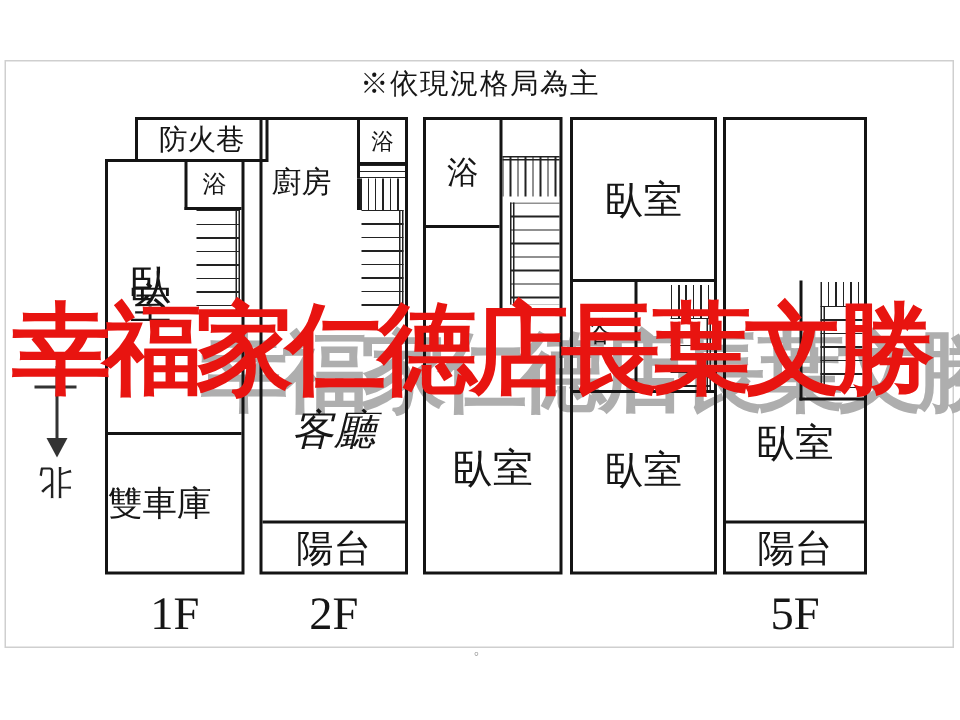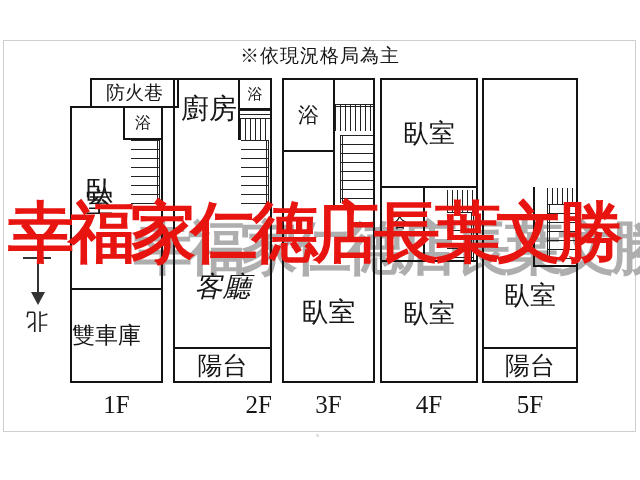--- a/index.html
+++ b/index.html
@@ -17,34 +17,34 @@
 
   
   .col{position:absolute;border:2px solid #141414;z-index:2;background:transparent;}
   .cbox{display:flex;align-items:center;justify-content:center;}
   .abs{position:absolute;}
   .rungs{background:repeating-linear-gradient(to bottom,#222 0,#222 1px,transparent 1px,transparent 9px);}
   .vhatch{background:repeating-linear-gradient(to right,#222 0,#222 1px,transparent 1px,transparent 5px);}
   .hlines{background:repeating-linear-gradient(to bottom,#222 0,#222 1px,transparent 1px,transparent 4px);}
 
   
-  .flabel{position:absolute;top:391px;height:36px;text-align:center;font-size:25px;z-index:2;}
+  .flabel{position:absolute;top:391px;height:36px;text-align:center;font-size:31px;z-index:2;}
 
   
   .firelane{position:absolute;left:70px;top:78px;width:89px;height:30px;border:2px solid #141414;font-size:19px;z-index:2;margin-left:20px;}
   .col1{left:70px;top:106px;width:93px;height:277px;}
   .bath1{top:0;right:0;width:38px;height:32px;border-left:2px solid #141414;border-bottom:2px solid #141414;font-size:16px;}
   .stairs1{top:32px;right:1px;width:29px;height:70px;border-right:3px double #222;}
   .bed1{left:8px;top:48px;height:118px;font-size:28px;writing-mode:vertical-rl;text-orientation:upright;letter-spacing:8px;}
   .div1{left:0;right:0;top:180px;border-top:2px solid #141414;}
   .garage1{left:0;right:0;top:212px;text-align:left;font-size:23px;}
 
   
   .col2{left:173px;top:78px;width:99px;height:305px;}
-  .kitchen2{left:6px;top:10px;font-size:28px;}
+  .kitchen2{left:6px;top:28px;font-size:20px;}
   .bath2{top:0;right:0;width:32px;height:30px;border-left:2px solid #141414;border-bottom:2px solid #141414;font-size:15px;}
   .landing2{top:30px;right:0;width:32px;height:9px;border-left:2px solid #141414;}
   .hatch2{top:39px;right:0;width:32px;height:21px;border-left:2px solid #141414;}
   .stairs2{top:60px;right:1px;width:28px;height:66px;border-right:3px double #222;}
   .living2{left:0;right:0;top:188px;text-align:center;font-size:28px;font-style:italic;}
   .balcony2{left:0;right:0;bottom:0;height:34px;border-top:2px solid #141414;font-size:25px;}
 
   
   .col3{left:282px;top:78px;width:93px;height:305px;}
   .bath3{left:0;top:0;width:49px;height:72px;border-bottom:2px solid #141414;font-size:21px;}
@@ -117,45 +117,43 @@
       <span>浴</span>
     </div>
     <div class="abs landing2 hlines"></div>
     <div class="abs hatch2 vhatch"></div>
     <div class="abs stairs2 rungs"></div>
     <div class="abs living2">客廳</div>
     <div class="abs balcony2 cbox">
       <span>陽台</span>
     </div>
   </div>
-  <div class="flabel" style="left:173px;width:99px;text-align:right;">2F</div>
+  <div class="flabel" style="left:173px;width:99px;">2F</div>
 
   <div class="col col3">
     <div class="abs bath3 cbox">
       <span>浴</span>
     </div>
     <div class="abs wall3"></div>
     <div class="abs hatch3 vhatch"></div>
     <div class="abs stairs3 rungs"></div>
     <div class="abs bed3">臥室</div>
   </div>
-  <div class="flabel" style="left:282px;width:93px;">3F</div>
 
   <div class="col col4">
     <div class="abs bed4top cbox">
       <span>臥室</span>
     </div>
     <div class="abs wall4"></div>
     <div class="abs bath4">浴</div>
     <div class="abs hatch4 vhatch"></div>
     <div class="abs stairs4 rungs"></div>
     <div class="abs div4"></div>
     <div class="abs bed4bot">臥室</div>
   </div>
-  <div class="flabel" style="left:380px;width:98px;">4F</div>
 
   <div class="col col5">
     <div class="abs stairbox5">
       <div class="abs hatch5 vhatch"></div>
       <div class="abs rungs5 rungs"></div>
     </div>
     <div class="abs bed5">臥室</div>
     <div class="abs balcony5 cbox">
       <span>陽台</span>
     </div>

